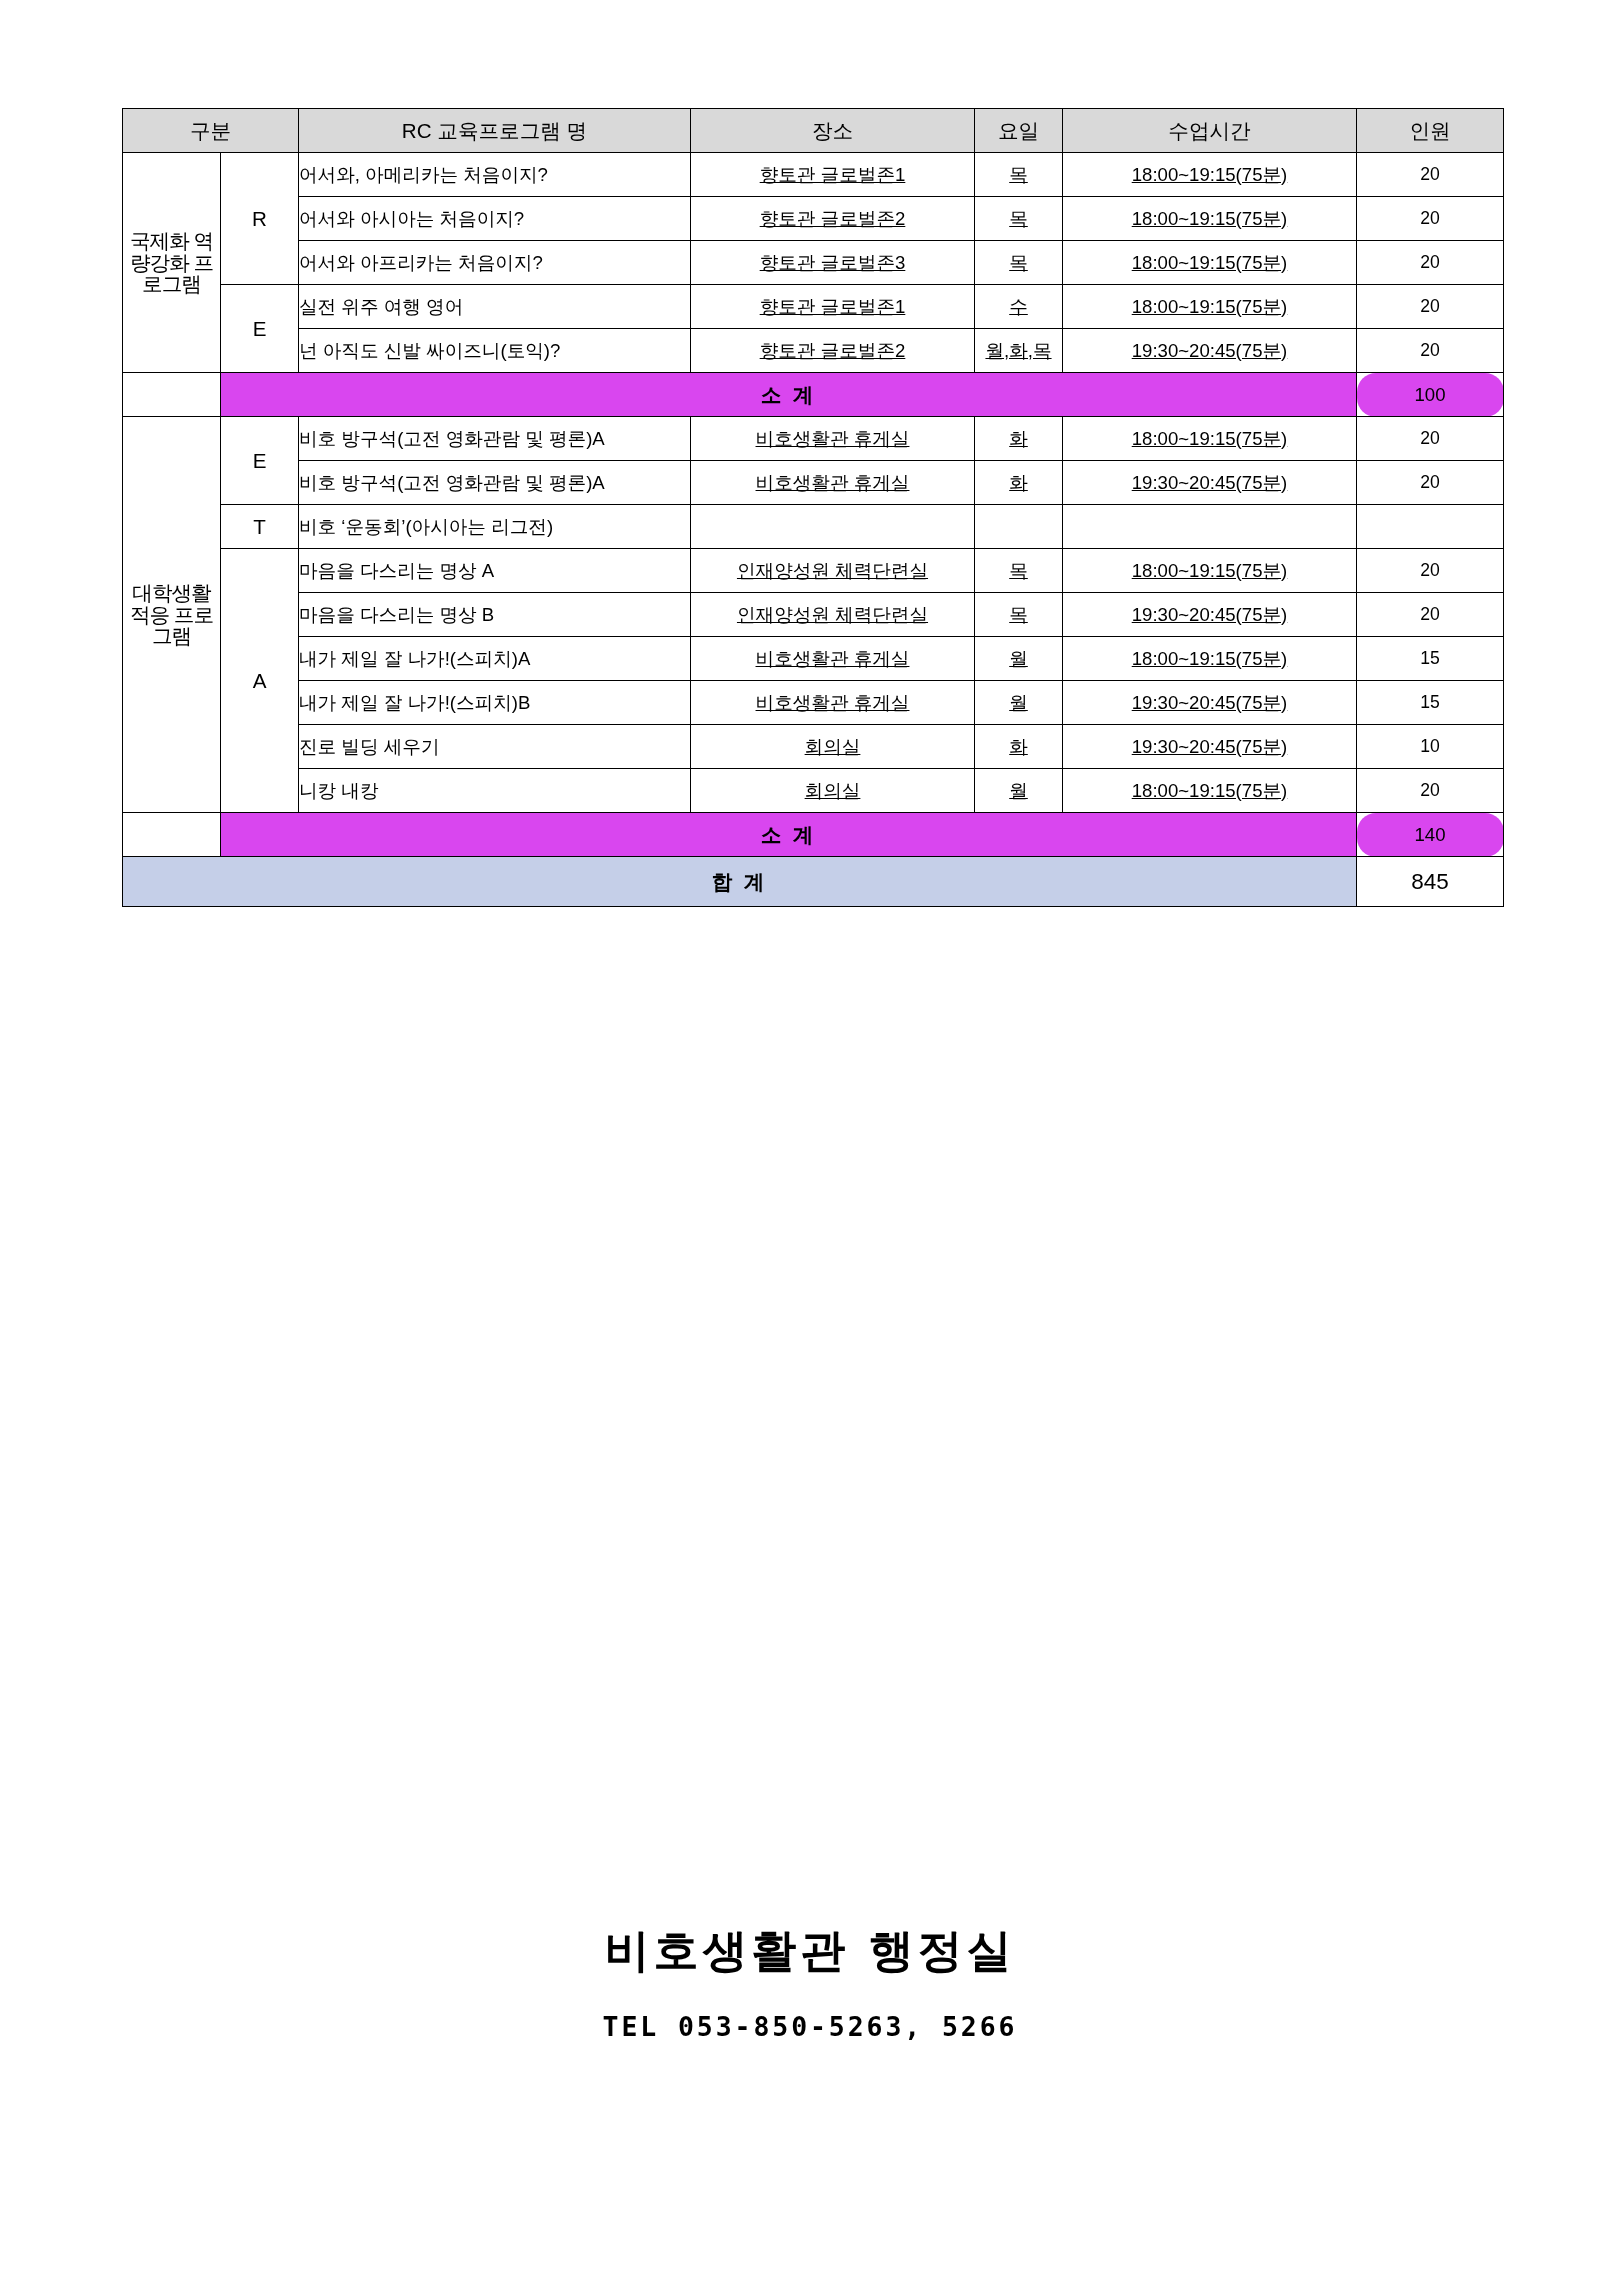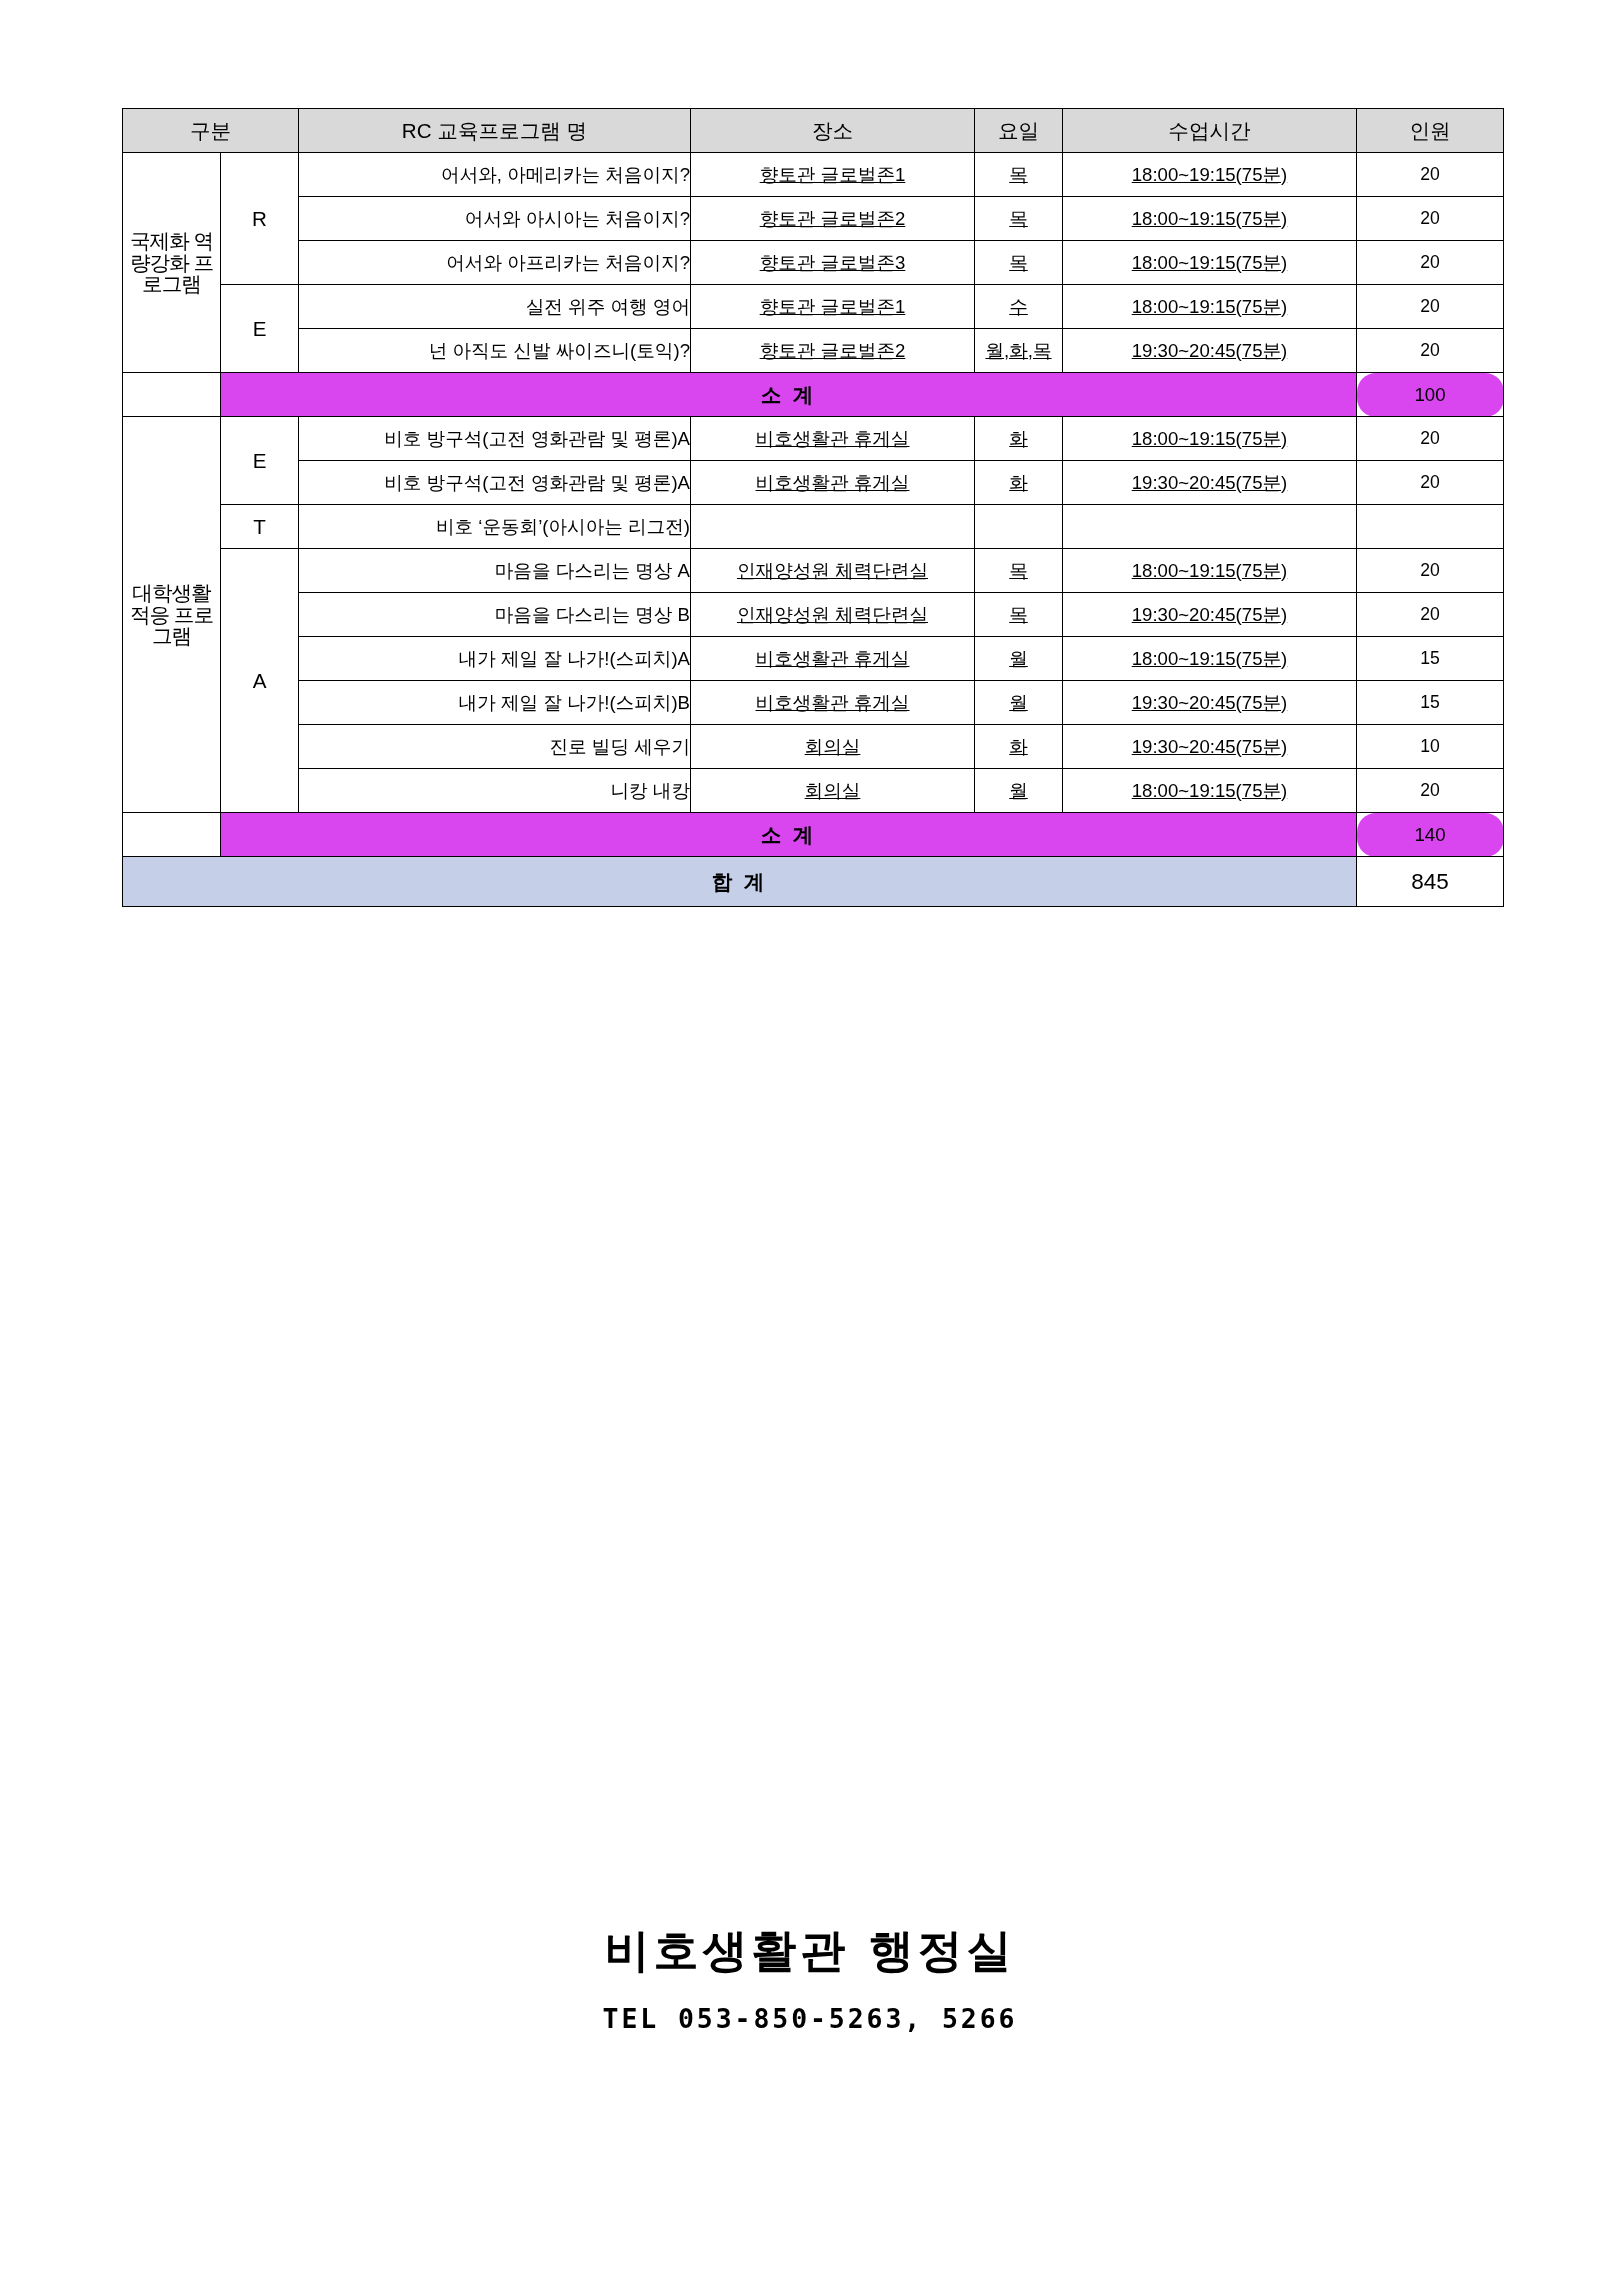--- a/index.html
+++ b/index.html
@@ -65,21 +65,21 @@
   }
   td.cat .catinner {
     display: block;
     padding: 0 2px;
   }
   td.code {
     text-align: center;
     font-size: 20.6px;
   }
   td.name {
-    text-align: right;
+    text-align: left;
     padding-left: 9.8px;
     font-size: 18.6px;
   }
   td.place, td.day, td.time {
     text-align: center;
     font-size: 18.6px;
     text-decoration: underline;
   }
   td.cap {
     text-align: center;
@@ -134,21 +134,21 @@
     width: 1620px;
     text-align: center;
   }
   .footer .office {
     font-size: 45px;
     font-weight: bold;
     letter-spacing: 3.9px;
     font-family: "DejaVu Sans", sans-serif;
   }
   .footer .tel {
-    margin-top: 22px;
+    margin-top: 30px;
     font-size: 26.5px;
     font-weight: bold;
     letter-spacing: 2.9px;
     font-family: "DejaVu Sans Mono", monospace;
   }
 </style>
 </head>
 <body>
 
 <div class="page">

